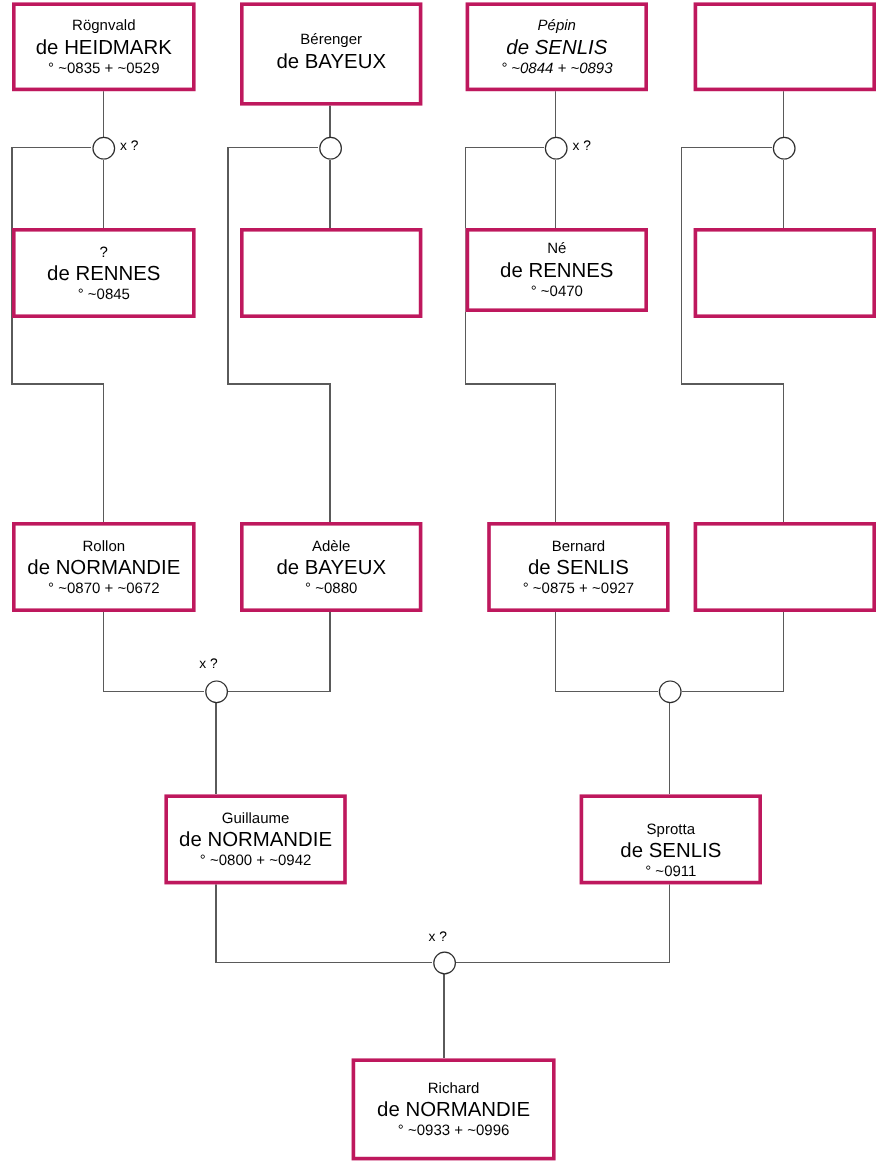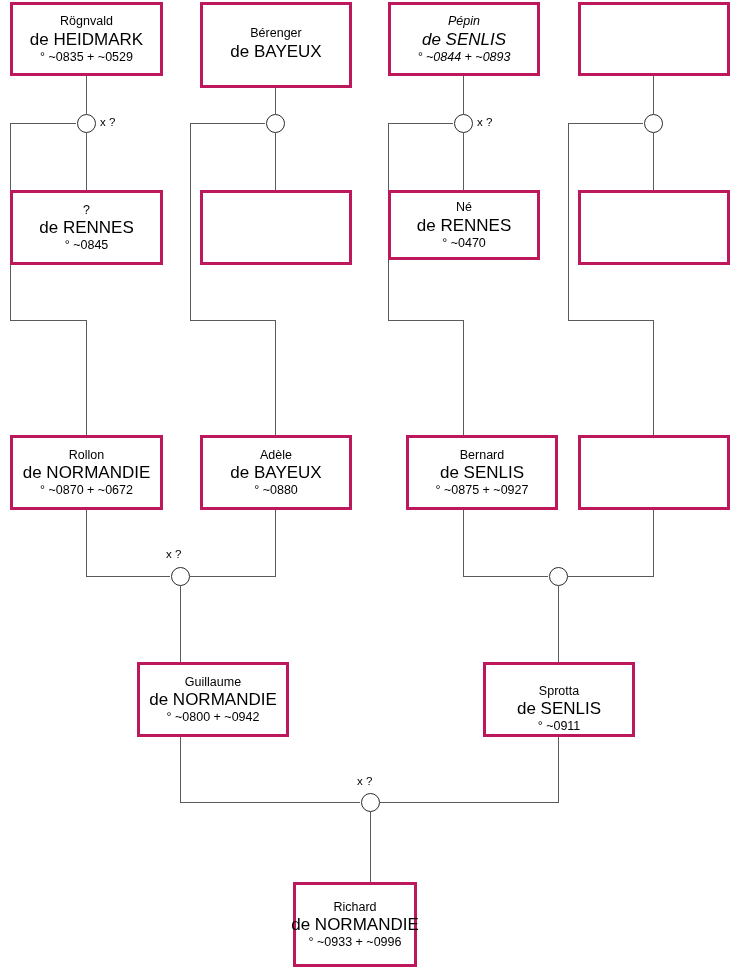--- a/index.html
+++ b/index.html
@@ -144,21 +144,21 @@
       <div class="person-box" style="left: 105px; top: 662px; width: 152px; height: 75px; margin-left: 32px;">
         <span class="line given">Guillaume</span>
         <span class="line surname">de NORMANDIE</span>
         <span class="line dates">° ~0800 + ~0942</span>
       </div>
       <div class="person-box" style="left: 483px; top: 662px; width: 152px; height: 75px; justify-content: flex-end;">
         <span class="line given">Sprotta</span>
         <span class="line surname">de SENLIS</span>
         <span class="line dates">° ~0911</span>
       </div>
-      <div class="person-box" style="left: 293px; top: 882px; width: 124px; height: 85px;">
+      <div class="person-box" style="left: 293px; top: 882px; width: 170px; height: 85px;">
         <span class="line given">Richard</span>
         <span class="line surname">de NORMANDIE</span>
         <span class="line dates">° ~0933 + ~0996</span>
       </div>
     </div>
   <div id="unions-layer">
       <div class="union-node" style="left: 76.5px; top: 113.5px;"></div>
       <div class="union-label" style="left: 100px; top: 116px;">x ?</div>
       <div class="union-node" style="left: 265.5px; top: 113.5px;"></div>
       <div class="union-node" style="left: 453.5px; top: 113.5px;"></div>

